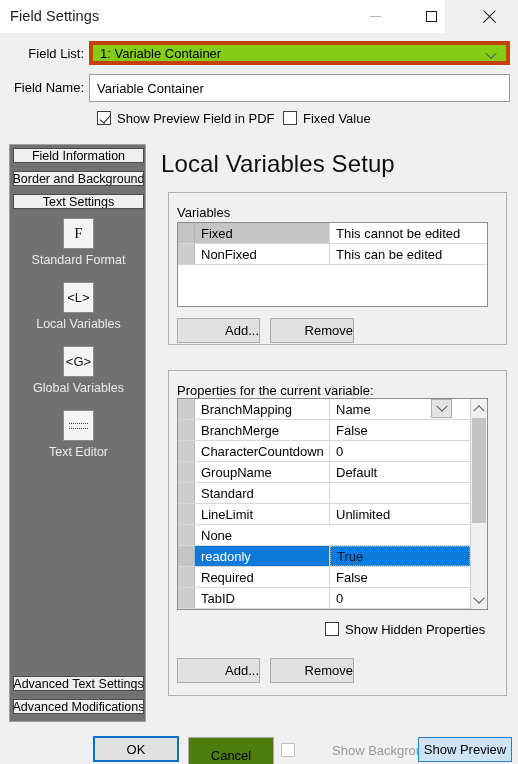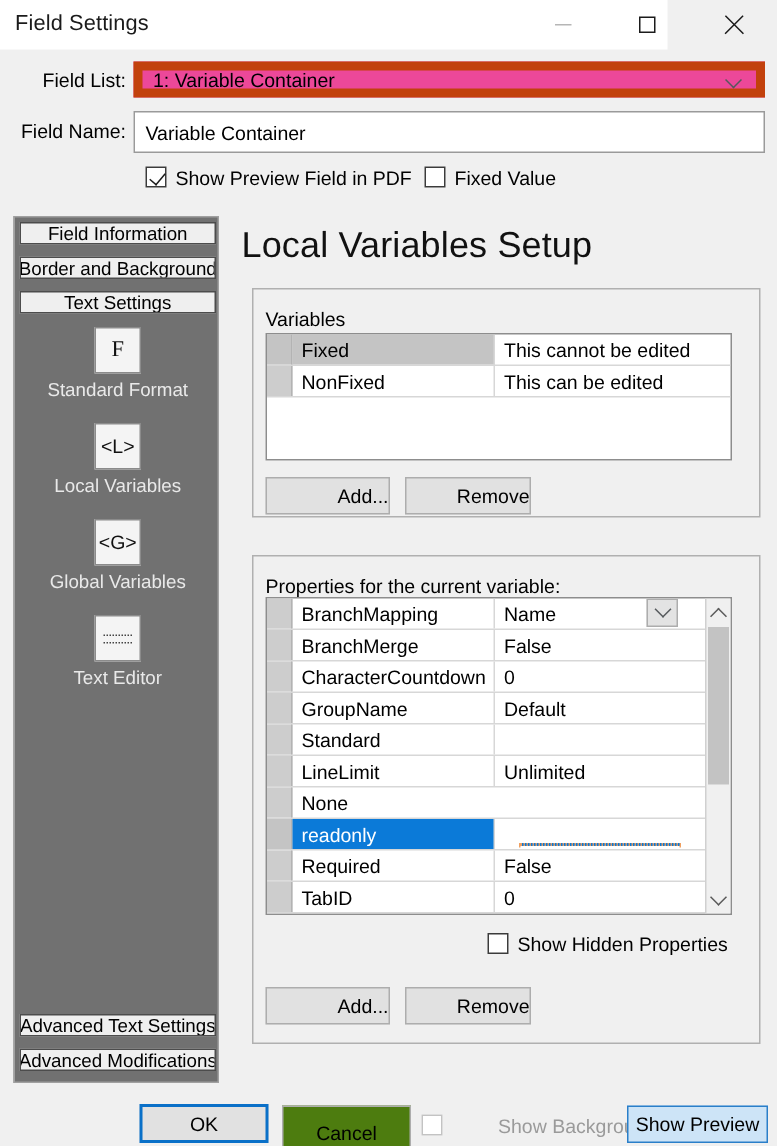--- a/index.html
+++ b/index.html
@@ -44,21 +44,21 @@
 
   
   .lbl-right {
     position: absolute; text-align: right; font-size: 13px; color: #000;
   }
   .lbl-fieldlist { left: 8px; top: 46px; width: 76px; }
   .lbl-fieldname { left: 8px; top: 80px; width: 76px; }
 
   .combo-fieldlist {
     position: absolute; left: 89px; top: 41px; width: 421px; height: 24px;
-    background: #ec4899; border: 6px solid #c2410c;
+    background: #84cc16; border: 4px solid #c2410c;
     display: flex; align-items: center; padding-left: 7px;
     font-size: 13px;
   }
   .combo-arrow {
     position: absolute; right: 8px; top: 50%; transform: translateY(-60%);
     width: 11px; height: 6px;
   }
   .combo-arrow::before {
     content: ""; position: absolute; left: 0; top: 0;
     width: 7px; height: 7px;
@@ -158,21 +158,21 @@
   }
   .tbl-variables .cell-a { width: 135px; flex: 0 0 135px; border-right: 1px solid #d7d7d7; }
   .tbl-variables .cell-b { flex: 1 1 auto; }
   .tbl-variables .trow.fixed .cell-a { background: #c4c4c4; }
 
   .tbl-props .cell-a { width: 135px; flex: 0 0 135px; border-right: 1px solid #d7d7d7; }
   .tbl-props .cell-b { flex: 1 1 auto; }
   .tbl-props .trow.selected .cell-a { background: #0b7ad8; color: #ffffff; }
   .tbl-props .trow.selected .cell-b {
     background: #0b7ad8; color: #0f172a;
-    border: 1px dotted #f0a060; margin: 16px; position: relative;
+    border: 1px dotted #f0a060; margin: 0; position: relative;
   }
   .props-body { position: absolute; left: 0; top: 0; right: 17px; bottom: 0; overflow: hidden; }
 
   .editor-drop {
     position: absolute; right: 18px; top: 0; width: 21px; height: 19px;
     background: #e3e3e3; border: 1px solid #adadad;
     display: flex; align-items: center; justify-content: center; z-index: 5;
   }
   .editor-drop::before {
     content: ""; width: 7px; height: 7px;

